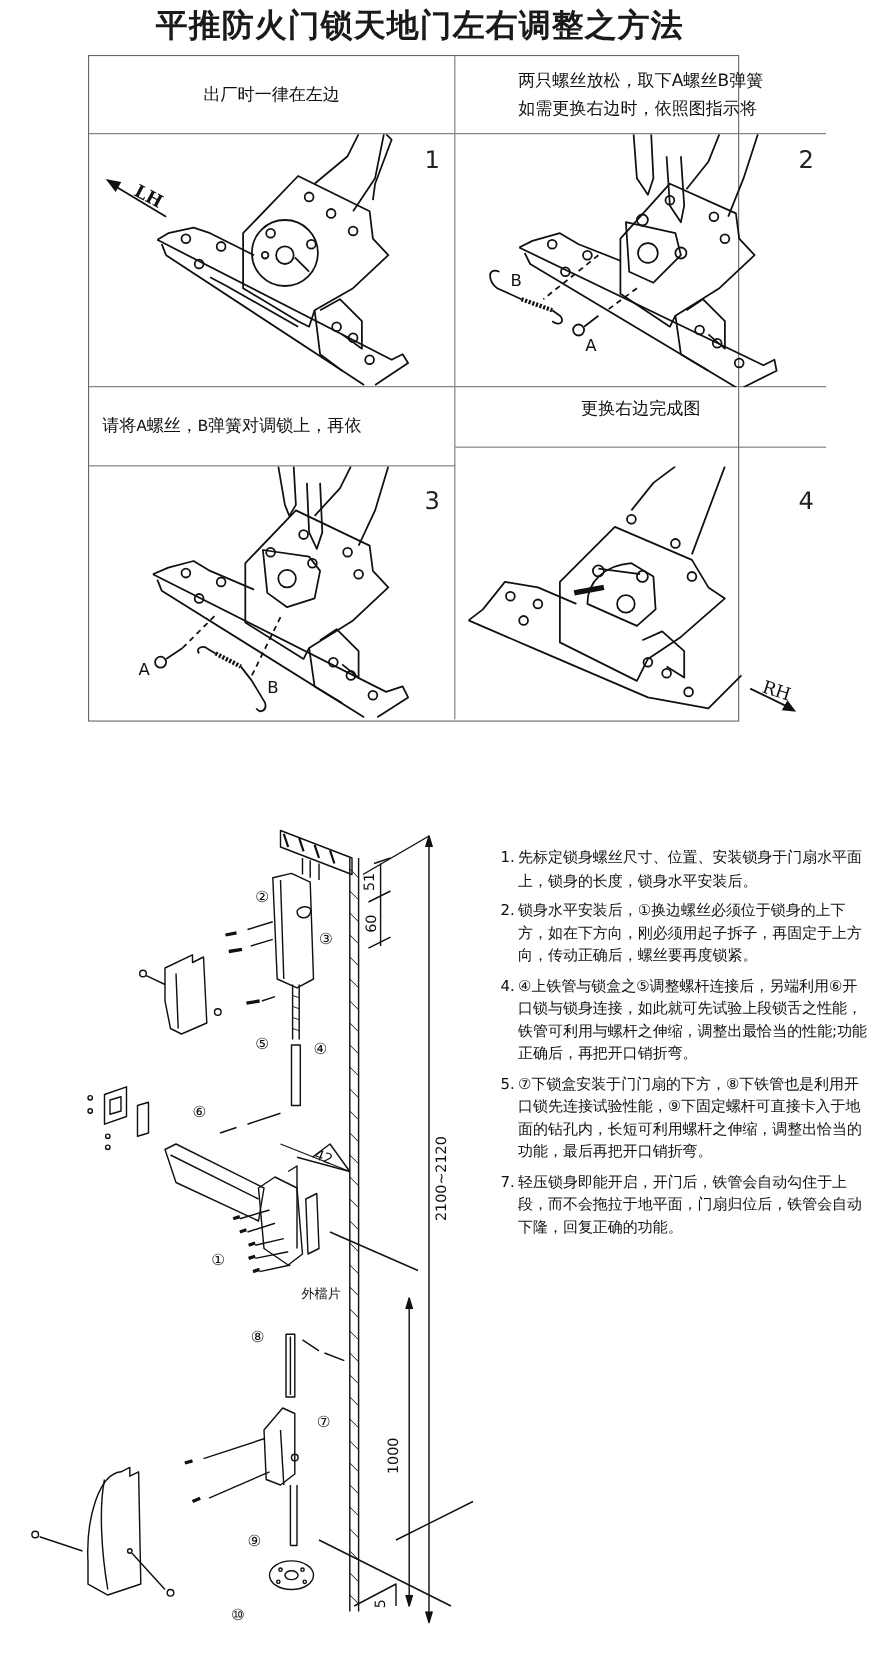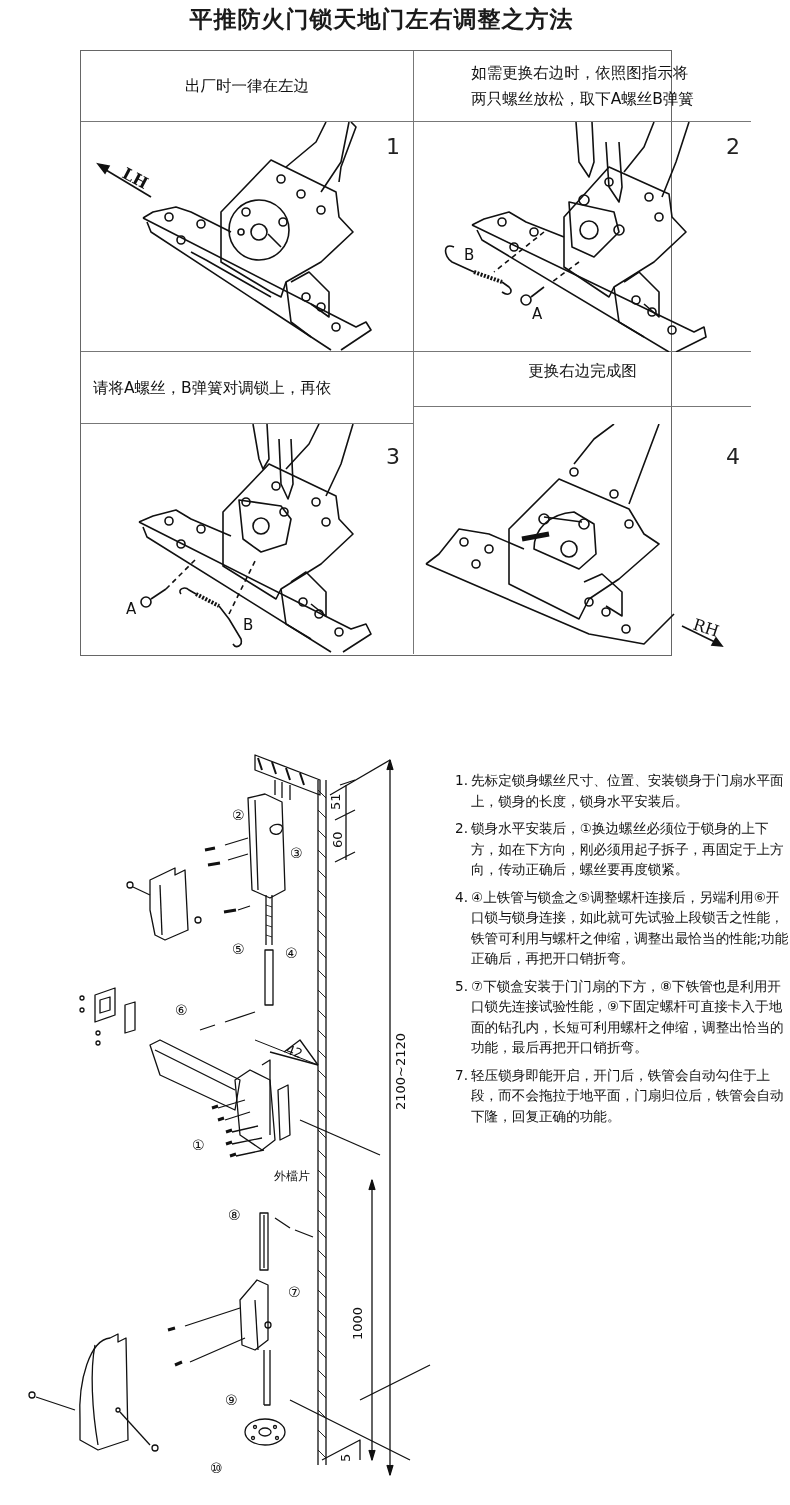--- a/index.html
+++ b/index.html
@@ -1,45 +1,45 @@
 <!DOCTYPE html>
 <html><head>
 <meta charset="utf-8">
 <style>
   html, body { margin:0; padding:0; background:#ffffff; }
   body { width:790px; height:1505px; position:relative; overflow:hidden;
          font-family:"DejaVu Sans","Liberation Sans",sans-serif; color:#111; }
   .title { position:absolute; left:0; top:4px; width:763px; text-align:center;
-           font-size:23px; font-weight:bold; letter-spacing:1px; color:#1a1a1a; }
+           font-size:29px; font-weight:bold; letter-spacing:1px; color:#1a1a1a; }
   .grid { position:absolute; left:80px; top:50px; width:592px; height:606px;
           border:1.5px solid #666; box-sizing:border-box; }
   .cell { position:absolute; box-sizing:border-box; border-color:#777; border-style:solid; border-width:0; }
   .txt { display:flex; align-items:center; justify-content:center; font-size:15.5px; line-height:26px; }
-  .txt.left { justify-content:flex-start; padding-left:12px; }
+  .txt.left { justify-content:flex-start; padding-left:12px;font-family:Liberation Mono, monospace; }
   .txt span { display:block; }
   .num { position:absolute; font-family:"DejaVu Sans",sans-serif; font-size:22px; color:#222; }
   svg { position:absolute; left:0; top:0; }
   .steps { position:absolute; left:455px; top:770px; width:335px; font-size:13.6px; line-height:20.5px; color:#111; }
   .step { margin-bottom:7px; padding-left:16px; text-indent:-16px; }
   .step .no { display:inline-block; width:16px; text-indent:0; }
 </style>
 </head>
 <body>
 
 <div class="title">平推防火门锁天地门左右调整之方法</div>
 
 <div class="grid">
 
   <div class="cell txt" style="left:0;top:0;width:333px;height:71px;border-right-width:1.5px;border-bottom-width:1.5px;">
     <span>出厂时一律在左边</span>
   </div>
   <div class="cell txt" style="left:333px;top:0;width:337px;height:71px;border-bottom-width:1.5px;">
     <div>
+      <span>两只螺丝放松，取下A螺丝B弹簧</span>
       <span>如需更换右边时，依照图指示将</span>
-      <span>两只螺丝放松，取下A螺丝B弹簧</span>
     </div>
   </div>
 
   <div class="cell" style="left:0;top:71px;width:333px;height:230px;border-right-width:1.5px;border-bottom-width:1.5px;">
     <svg width="333" height="230" viewBox="0 0 333 230">
       <g fill="none" stroke="#111" stroke-width="1.6" stroke-linejoin="round">
 
         <path d="M62 96 L275 205 L285 200 L290 208 L260 228 M62 96 L72 90 L95 85 L110 90 L150 110"></path>
         <path d="M66 100 L70 110 L250 228"></path>
         <path d="M110 130 L125 138 L190 175"></path>

